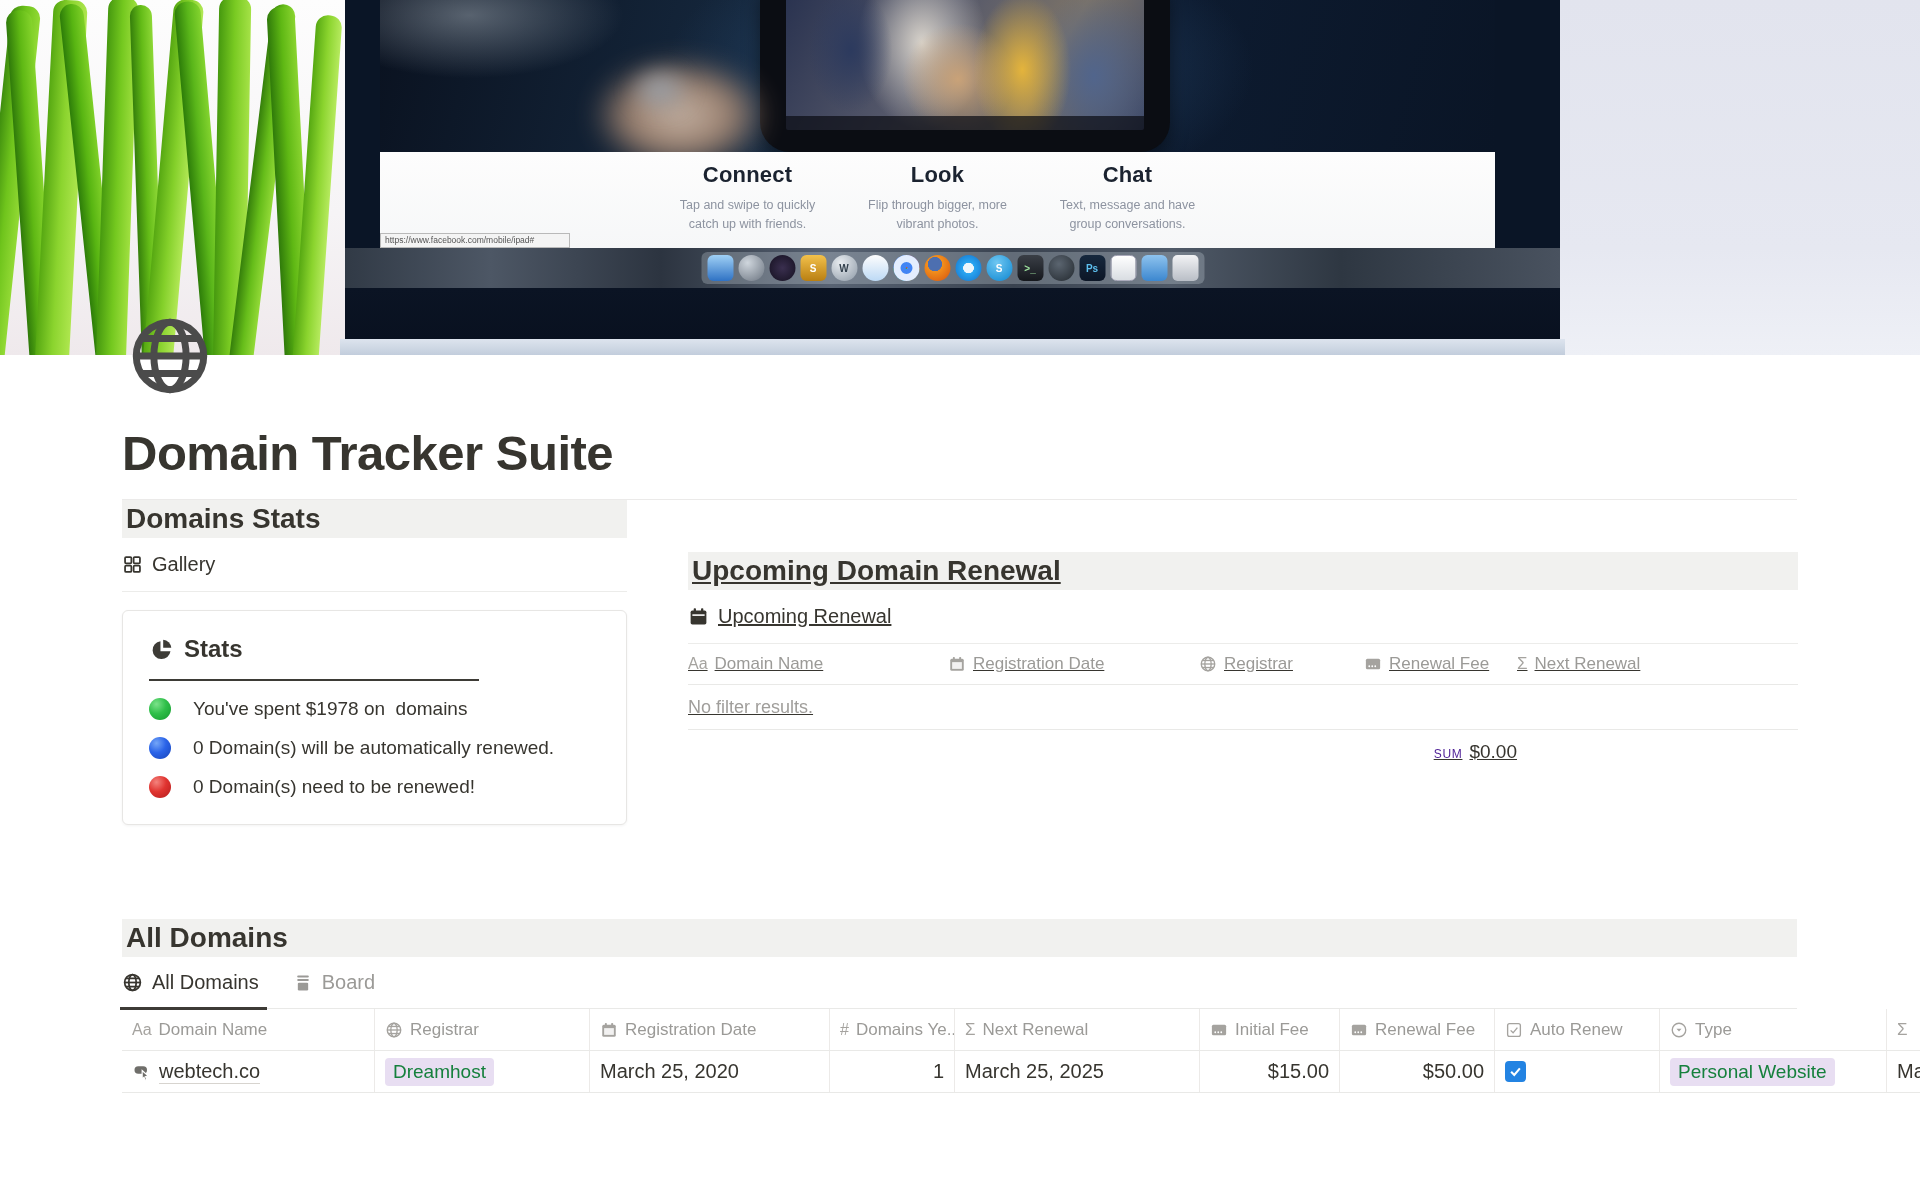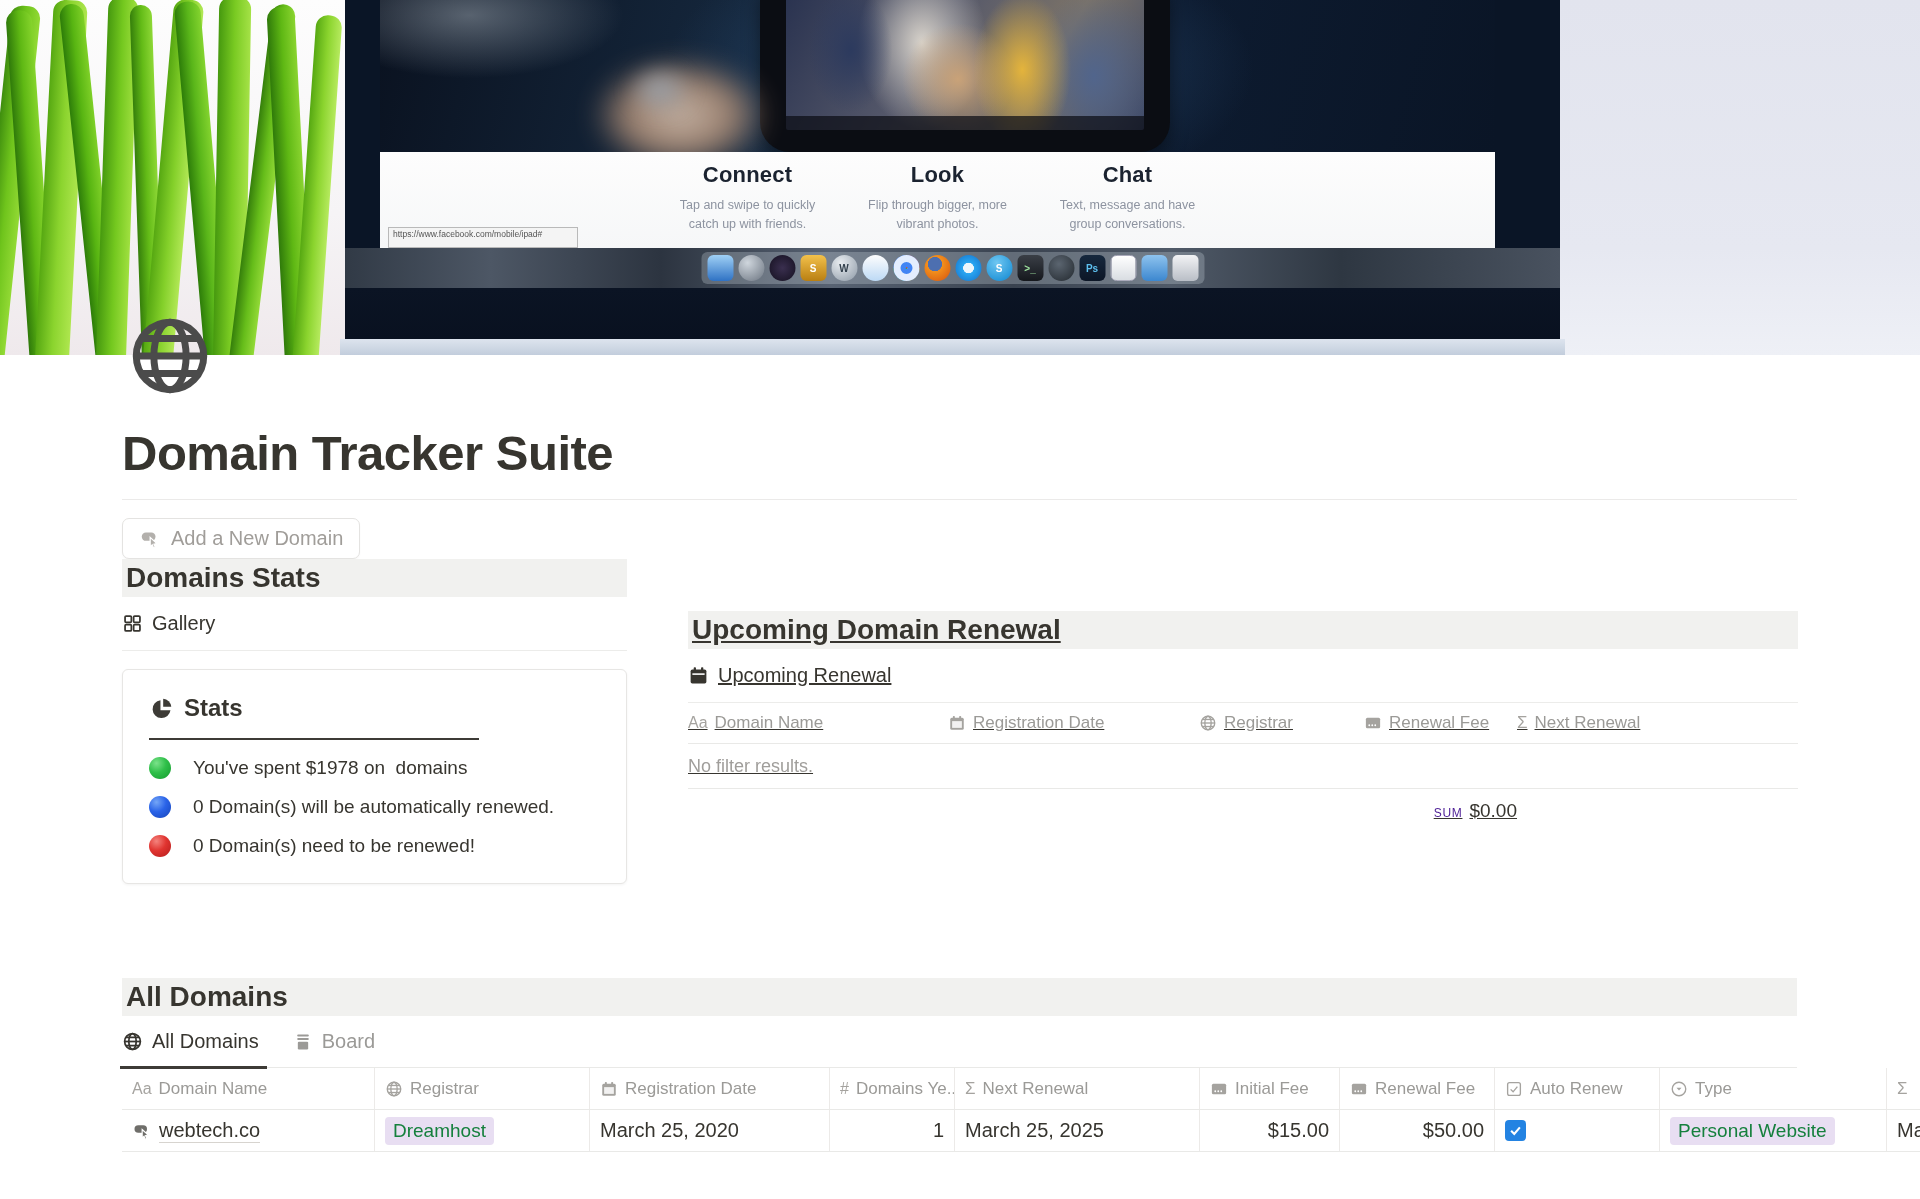--- a/index.html
+++ b/index.html
@@ -38,21 +38,21 @@
     background:radial-gradient(closest-side, #d8c3b2 0%, #a98a74 45%, rgba(120,95,80,0) 78%);
     filter:blur(12px); opacity:.9; }
   .cam-blur { position:absolute; left:235px; top:55px; width:90px; height:70px; border-radius:50%;
     background:radial-gradient(closest-side,#9aa0a8 0%, rgba(80,88,98,0) 75%); filter:blur(8px); }
   .features { position:absolute; left:0; top:152px; width:1115px; height:96px;
     background:linear-gradient(180deg,#fdfdfd,#f6f7f8); display:flex; justify-content:center;
     padding-top:10px; margin:0; }
   .feature { width:190px; text-align:center; }
   .feature .f-title { font-size:22px; font-weight:700; color:#1b2330; letter-spacing:.2px; }
   .feature .f-desc { margin-top:8px; font-size:12.5px; line-height:1.55; color:#8d93a0; padding:0 14px; }
-  .urlbar { position:absolute; left:8px; bottom:0px; height:21px; width:190px;
+  .urlbar { position:absolute; left:0px; bottom:0px; height:15px; width:190px;
     background:#f4f4f4; border:1px solid #b9b9b9; font-size:8.5px; line-height:13px;
     color:#555; padding:0 4px; white-space:nowrap; overflow:hidden; }
   .dock-strip { position:absolute; left:0; top:248px; width:1215px; height:40px;
     background:linear-gradient(90deg,#313a46 0%,#4d5765 12%,#2c3440 26%,#586373 40%,#39424f 55%,#505a68 68%,#2e3742 82%,#49525f 100%); }
   .dock { position:absolute; left:50%; top:50%; transform:translate(-50%,-50%);
     display:flex; gap:5px; align-items:center; background:rgba(210,218,228,.28);
     border-radius:6px; padding:3px 6px; }
   .dk { width:26px; height:26px; border-radius:6px; display:flex; align-items:center;
     justify-content:center; font-size:10px; font-weight:700; color:#fff; }
   .monitor-base { position:absolute; left:0; top:288px; width:1215px; height:51px;
@@ -213,29 +213,20 @@
     <line x1="2.8" y1="12" x2="21.2" y2="12"></line>
     <line x1="4" y1="7.2" x2="20" y2="7.2"></line>
     <line x1="4" y1="16.8" x2="20" y2="16.8"></line>
   </svg>
 </div>
 
 <div class="content">
   <h1 class="title">Domain Tracker Suite</h1>
   <div class="title-divider"></div>
 
-  <button class="add-btn">
-    <span>
-      <svg viewBox="0 0 24 24" width="22" height="22" fill="currentColor">
-        <rect x="3" y="5" width="15" height="9" rx="4.5"></rect>
-        <path d="M12.2 10.2 L19.5 17 L16.3 17.6 L17.8 21 L15.9 21.8 L14.4 18.4 L12.2 20.6 Z" stroke="#fff" stroke-width="1.4"></path>
-      </svg>
-    </span>
-    <span>Add a New Domain</span>
-  </button>
 
   <div class="columns">
 
     <div class="col-left">
       <div class="band">Domains Stats</div>
       <div class="view-row">
         <span class="vicon">
           <svg viewBox="0 0 24 24" width="21" height="21" fill="none" stroke="currentColor" stroke-width="2">
             <rect x="3.5" y="3.5" width="7.2" height="7.2" rx="1.2"></rect>
             <rect x="13.3" y="3.5" width="7.2" height="7.2" rx="1.2"></rect>

